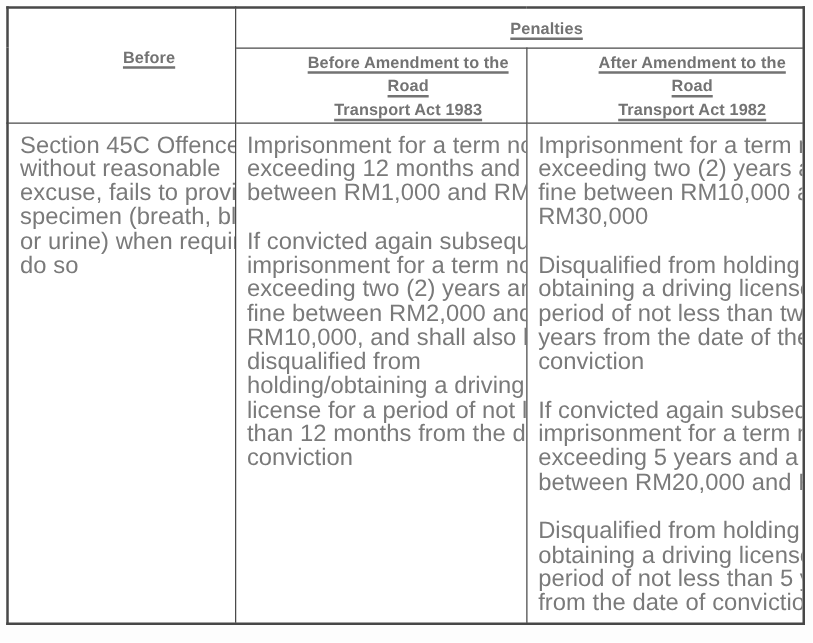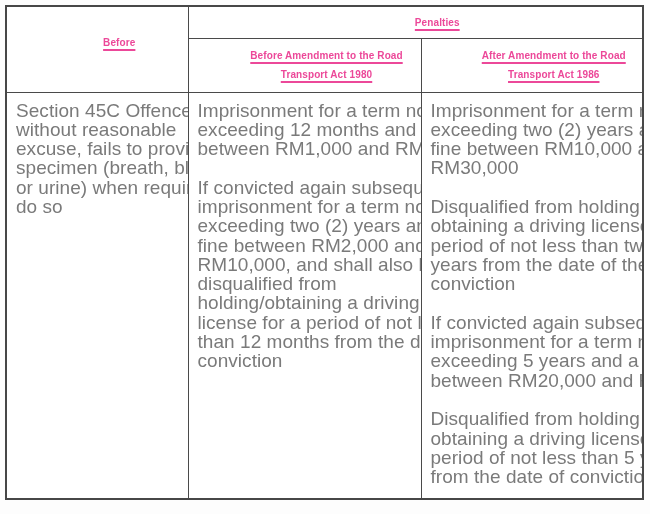--- a/index.html
+++ b/index.html
@@ -32,22 +32,22 @@
     background: #ffffff;
     border: 2px solid #474747;
   }
   table.penalties td {
     border: 1.5px solid #4a4a4a;
     overflow: hidden;
   }
   td.hdr {
     text-align: center;
     vertical-align: middle;
-    color: #ec4899;
-    font-size: 10px;
+    color: #737373;
+    font-size: 13px;
     font-weight: 600;
     line-height: 19px;
     letter-spacing: 0.1px;
     padding-left: 45px;
   }
   td.hdr-offence {
     padding-bottom: 14px;
   }
   .u {
     text-decoration: underline;
@@ -83,25 +83,25 @@
           <td class="hdr hdr-offence" rowspan="2">
             <span class="u">Before</span>
           </td>
           <td class="hdr" colspan="2">
             <span class="u">Penalties</span>
           </td>
         </tr>
         <tr style="height:54px">
           <td class="hdr">
             <span class="u">Before Amendment to the Road
-Transport Act 1980</span>
+Transport Act 1983</span>
           </td>
           <td class="hdr">
             <span class="u">After Amendment to the Road
-Transport Act 1986</span>
+Transport Act 1982</span>
           </td>
         </tr>
         <tr>
           <td class="body-cell">Section 45C Offence -
 without reasonable
 excuse, fails to provide a
 specimen (breath, blood
 or urine) when required to
 do so</td>
           <td class="body-cell">Imprisonment for a term not

